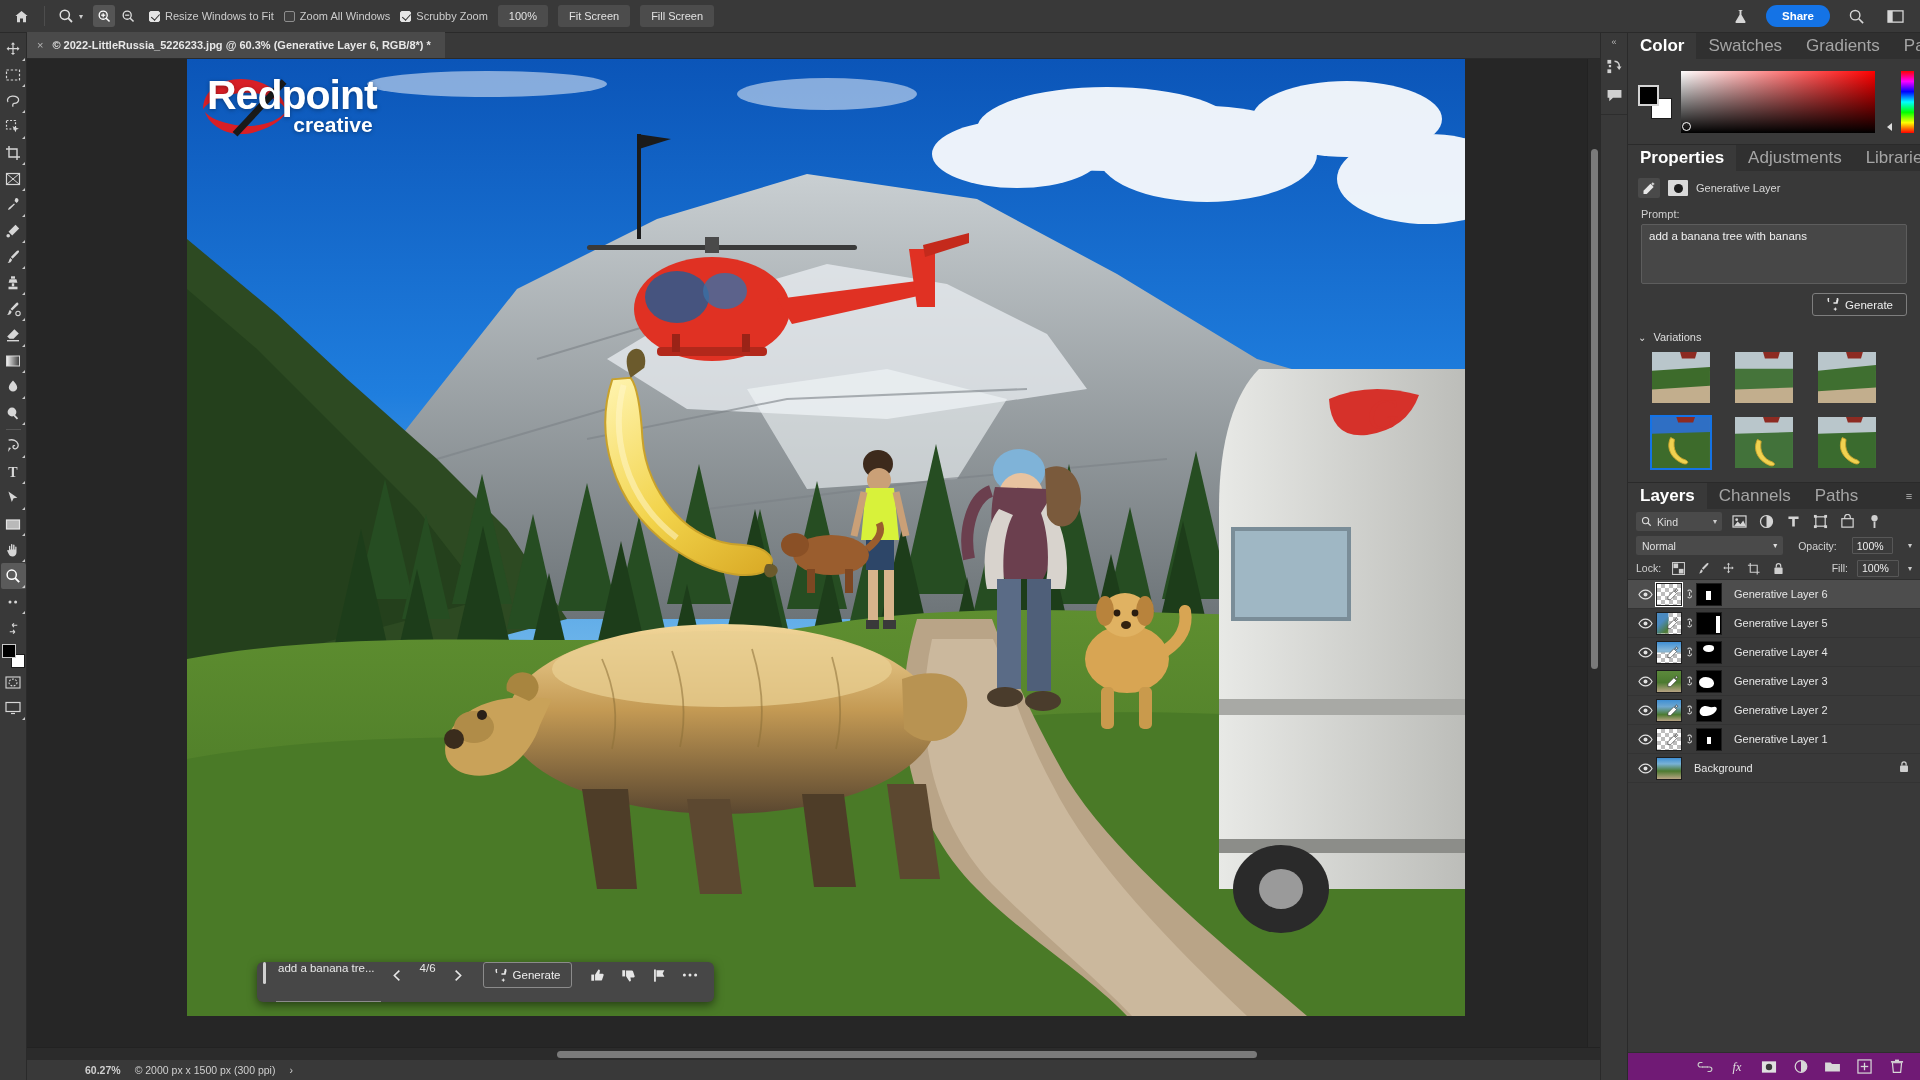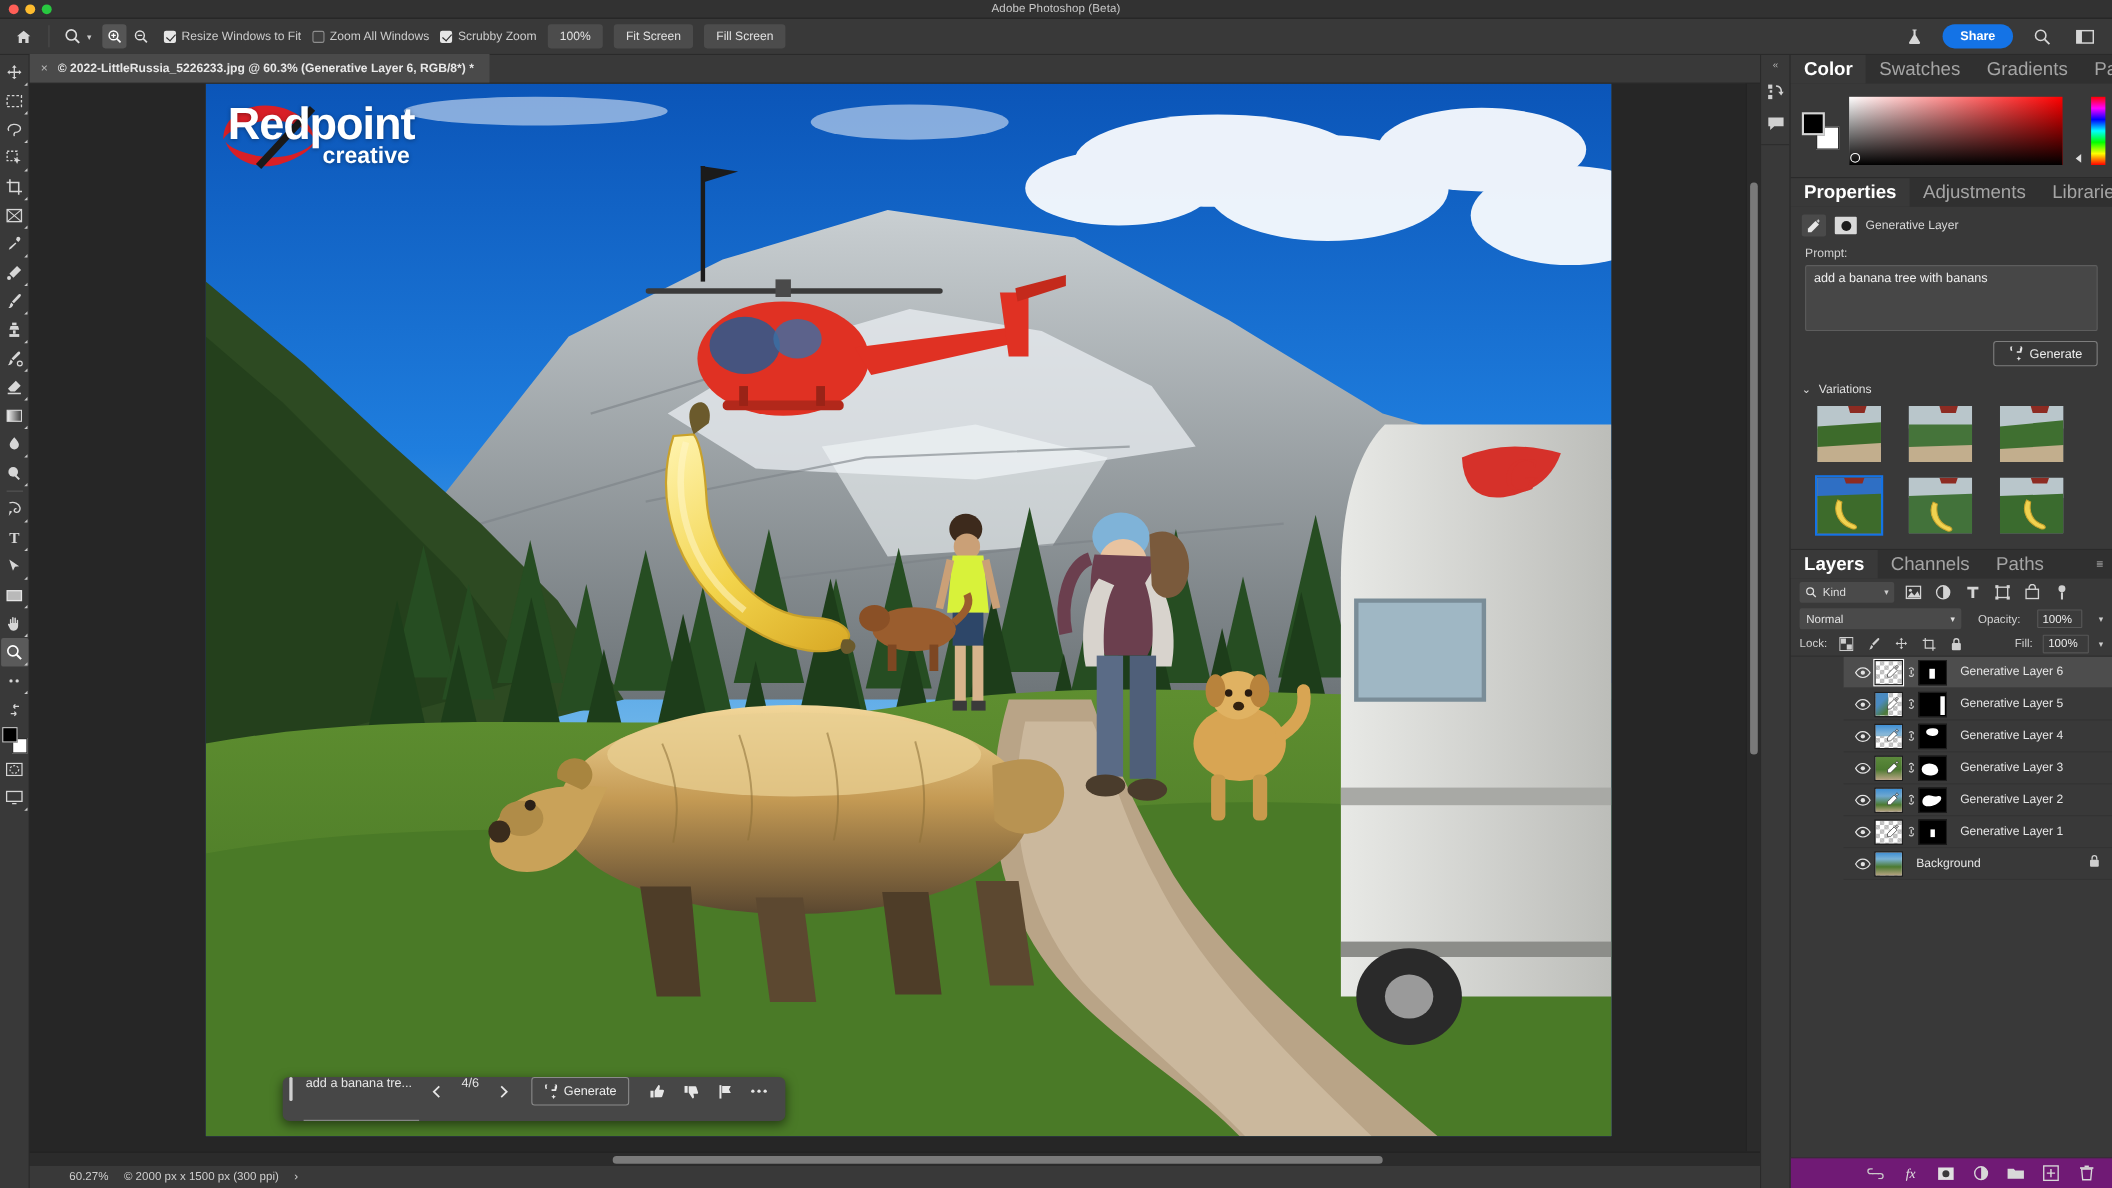--- a/index.html
+++ b/index.html
@@ -62,21 +62,21 @@
     font-size:11px;color:#e8e8e8;font-weight:bold;cursor:pointer;}
   .tabx{font-size:11px;color:#b5b5b5;font-weight:normal;}
   .canvaswrap{flex:1 1 auto;position:relative;background:#262626;overflow:hidden;}
   .canvas{position:absolute;left:160px;top:0px;width:1278px;height:957px;overflow:hidden;background:#2d4a63;}
   .vscroll{position:absolute;right:0;top:0;bottom:0;width:13px;background:#2b2b2b;border-left:1px solid #222;}
   .vthumb{position:absolute;left:3px;width:7px;top:90px;height:520px;background:#7a7a7a;border-radius:4px;}
   .hscrollbar{height:13px;background:#2b2b2b;flex:0 0 13px;position:relative;border-top:1px solid #222;}
   .hthumb{position:absolute;top:3px;height:7px;left:530px;width:700px;background:#7a7a7a;border-radius:4px;}
   .statusbar{height:20px;background:#393939;flex:0 0 20px;display:flex;align-items:center;
     gap:14px;padding-left:36px;font-size:10.5px;color:#cfcfcf;}
-  .statusbar b{font-weight:normal;}
+  .statusbar b{font-weight:bold;margin-left:22px;}
 
   
   .art{position:absolute;inset:0;}
   .logo{position:absolute;left:10px;top:15px;width:95px;height:66px;}
   .wm{position:absolute;left:20px;top:16px;color:#fff;font-weight:bold;letter-spacing:-1px;
     text-shadow:0 1px 4px rgba(0,0,0,.35);}
   .wm .big{font-size:41px;line-height:40px;}
   .wm .small{font-size:21px;line-height:20px;text-align:right;padding-right:4px;letter-spacing:0px;}
 
   
@@ -152,21 +152,21 @@
     padding:0 6px;font-size:10.5px;color:#e0e0e0;cursor:pointer;}
   .blendsel .cv{margin-left:auto;font-size:8px;}
   .lbl{font-size:10.5px;color:#d2d2d2;}
   .numfield{width:42px;height:17px;background:#3b3b3b;border:1px solid #575757;font-size:10.5px;
     color:#eee;display:flex;align-items:center;padding-left:4px;border-radius:1px;cursor:text;}
   .spin{font-size:8px;color:#ccc;cursor:pointer;}
   .lockrow{height:23px;display:flex;align-items:center;gap:9px;padding:0 8px;border-bottom:1px solid #2e2e2e;}
   .lockico{width:16px;height:16px;display:flex;align-items:center;justify-content:center;cursor:pointer;}
 
   .layerlist{flex:1 1 auto;overflow:hidden;}
-  .lrow{height:29px;display:flex;align-items:center;gap:0;padding-left:6px;border-bottom:1px solid #333;cursor:pointer;margin-left:48px;}
+  .lrow{height:29px;display:flex;align-items:center;gap:0;padding-left:6px;border-bottom:1px solid #333;cursor:pointer;}
   .lrow.sel{background:#4d4d4d;}
   .eye{width:22px;height:29px;display:flex;align-items:center;justify-content:center;cursor:pointer;}
   .lthumb{width:26px;height:23px;border:1px solid #1d1d1d;position:relative;overflow:hidden;flex:0 0 26px;
     background-image:linear-gradient(45deg,#bdbdbd 25%,transparent 25%,transparent 75%,#bdbdbd 75%),
       linear-gradient(45deg,#bdbdbd 25%,#fff 25%,#fff 75%,#bdbdbd 75%);
     background-size:8px 8px;background-position:0 0,4px 4px;}
   .lthumb .ph{position:absolute;inset:0;}
   .lthumb .genicon{position:absolute;right:1px;bottom:0px;}
   .chain{width:14px;display:flex;align-items:center;justify-content:center;flex:0 0 14px;}
   .lmask{width:26px;height:23px;background:#000;border:1px solid #1d1d1d;position:relative;
@@ -177,28 +177,20 @@
 
   .lfooter{height:28px;display:flex;align-items:center;justify-content:flex-end;gap:15px;
     padding-right:15px;border-top:1px solid #2e2e2e;background:#701a75;}
   .lf{width:17px;height:17px;display:flex;align-items:center;justify-content:center;cursor:pointer;}
 </style>
 </head>
 <body>
 
 <div class="app">
 
-  <div class="titlebar">
-    <div class="traffic">
-      <span class="dot r"></span>
-      <span class="dot y"></span>
-      <span class="dot g"></span>
-    </div>
-    <div class="apptitle">Adobe Photoshop (Beta)</div>
-  </div>
 
   <div class="optionsbar">
     <div class="ob-icon">
       <svg width="15" height="15" viewBox="0 0 16 16">
           <path d="M8 2L1.5 7.5h1.7V14h3.2v-3.8h3.2V14h3.2V7.5h1.7z" fill="#d6d6d6"></path>
         </svg>
     </div>
     <div class="ob-sep"></div>
     <div class="zoomgrp">
       <div class="zbtn">

